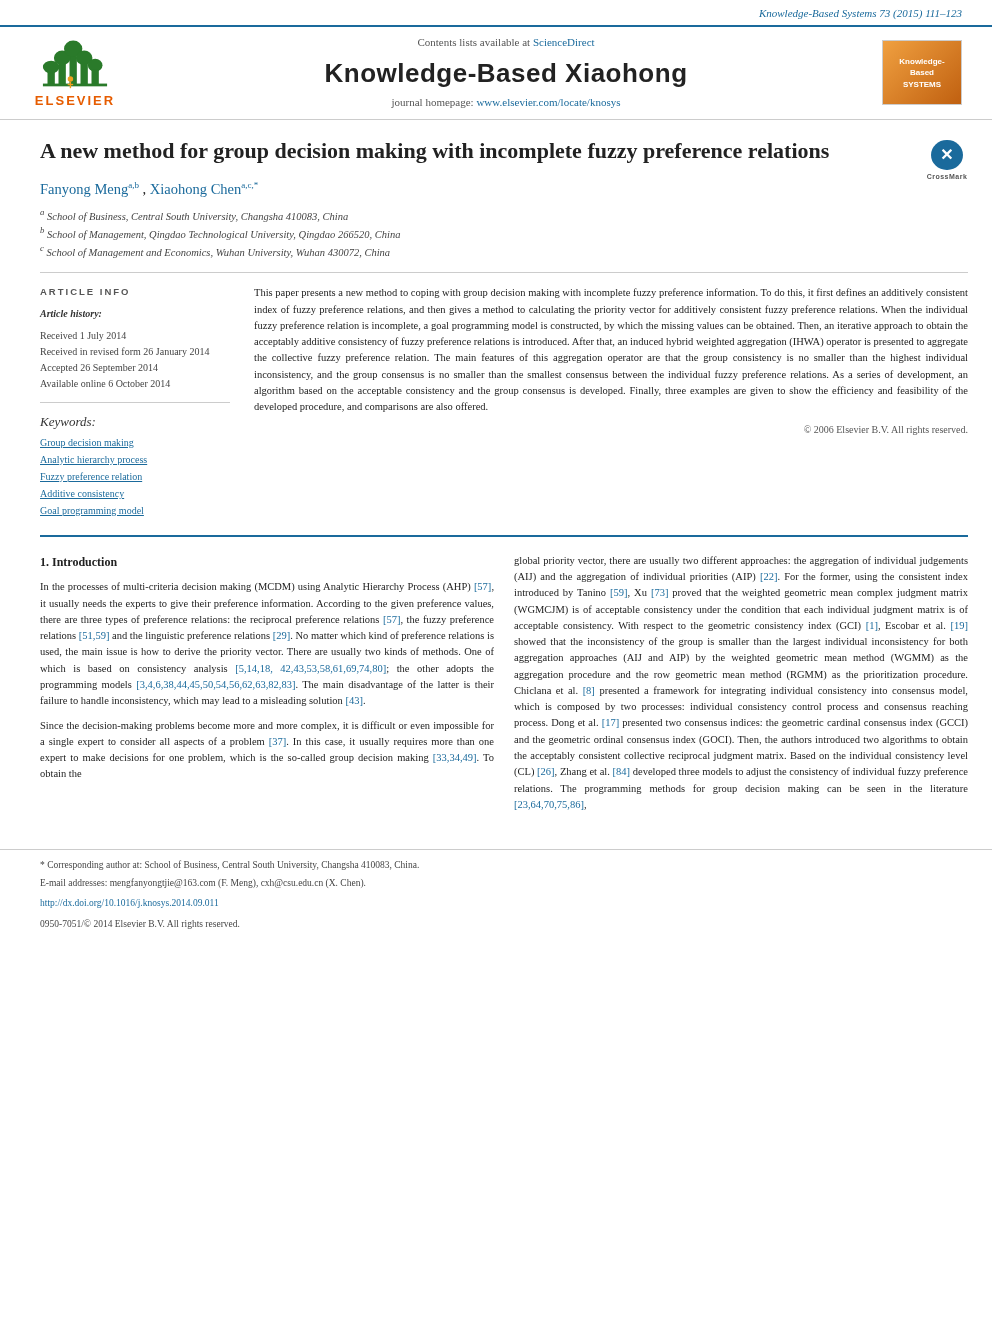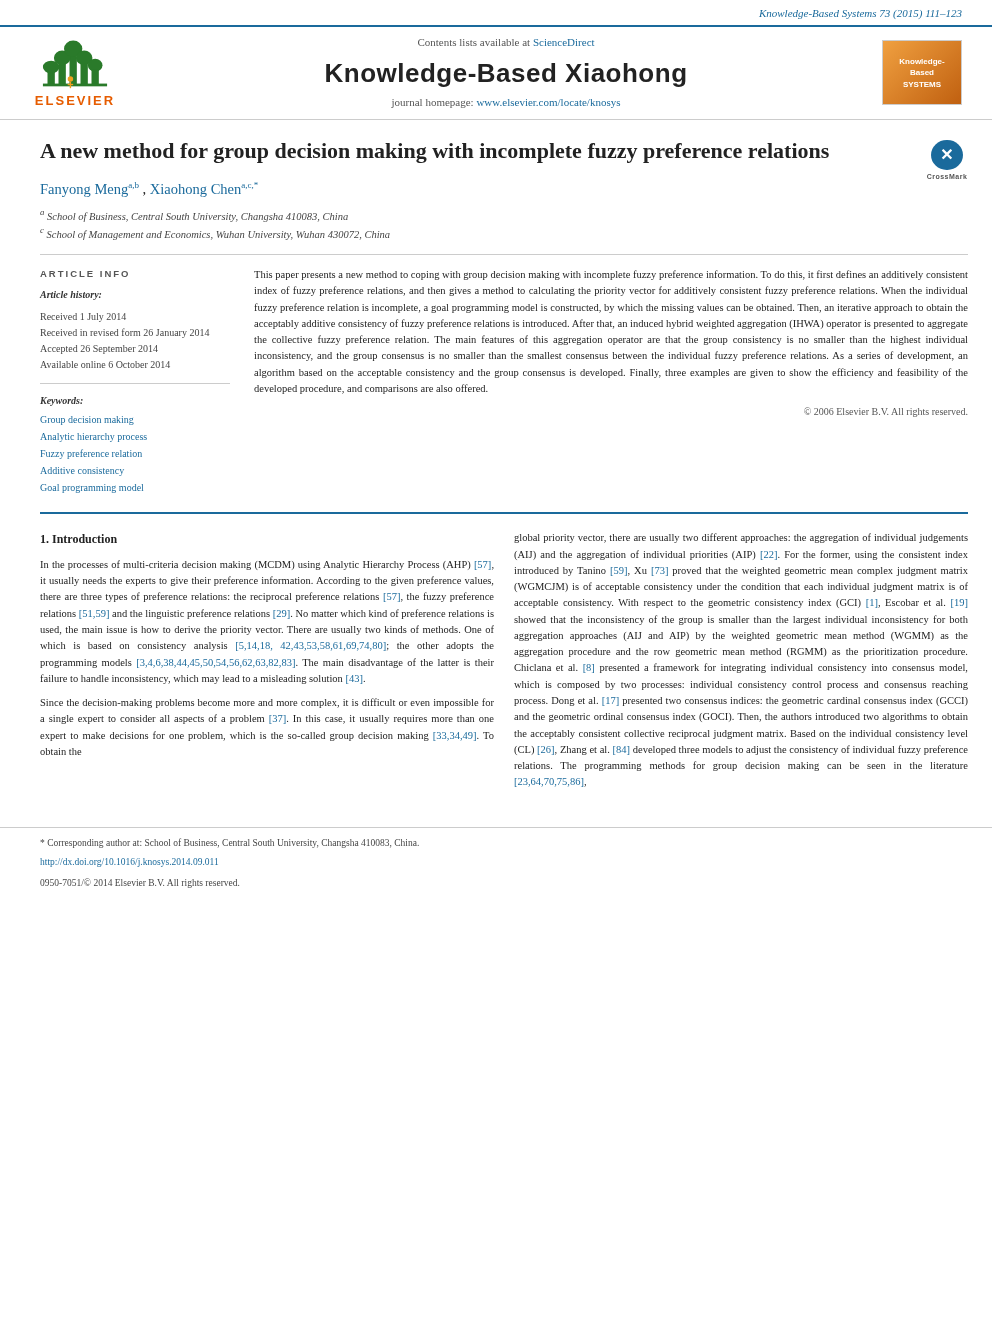--- a/index.html
+++ b/index.html
@@ -212,30 +212,31 @@
       color: #333;
       margin-bottom: 7px;
     }
     .info-dates {
       font-size: 10px;
       color: #444;
       line-height: 1.6;
       margin-bottom: 10px;
     }
     .keywords-label {
-      font-size: 10px;
+      font-size: 13px;
       font-style: italic;
-      font-weight: bold;
+      font-weight: normal;
       color: #333;
       margin-bottom: 3px;
     }
     .keywords-list {
       font-size: 10px;
       color: #1a6a9c;
       line-height: 1.7;
+      text-decoration: underline;
     }
     .keywords-list span {
       display: block;
     }
 
     
     .abstract-section {
       flex: 1;
     }
     .abstract-text {
@@ -383,20 +384,21 @@
     <a class="author-link">
       <span>Fanyong Meng</span><span class="superscript">a,b</span>
     </a>,
     <a class="author-link">
       <span>Xiaohong Chen</span><span class="superscript">a,c,*</span>
     </a>
   </div>
 
   <div class="affiliations">
     <div><sup>a</sup> <span>School of Business, Central South University, Changsha 410083, China</span></div>
+    <div><sup>b</sup> <span>School of Management, Qingdao Technological University, Qingdao 266520, China</span></div>
     <div><sup>c</sup> <span>School of Management and Economics, Wuhan University, Wuhan 430072, China</span></div>
   </div>
 
   <hr class="divider">
 
   <div class="article-meta">
 
     <div class="article-info">
       <div class="section-label">ARTICLE INFO</div>
 
@@ -448,19 +450,22 @@
     </div>
 
   </div>
 
 </div>
 
 <div class="footer-area">
   <div class="footer-note">
     <span>* Corresponding author at: School of Business, Central South University, Changsha 410083, China.</span>
   </div>
+  <div class="footer-note">
+    <span>E-mail addresses: mengfanyongtjie@163.com (F. Meng), cxh@csu.edu.cn (X. Chen).</span>
+  </div>
   <div class="footer-links">
     <a class="footer-doi ref-link">http://dx.doi.org/10.1016/j.knosys.2014.09.011</a>
   </div>
   <div style="margin-top:4px;">
     <span class="footer-issn">0950-7051/© 2014 Elsevier B.V. All rights reserved.</span>
   </div>
 </div>
 
 </body></html>

